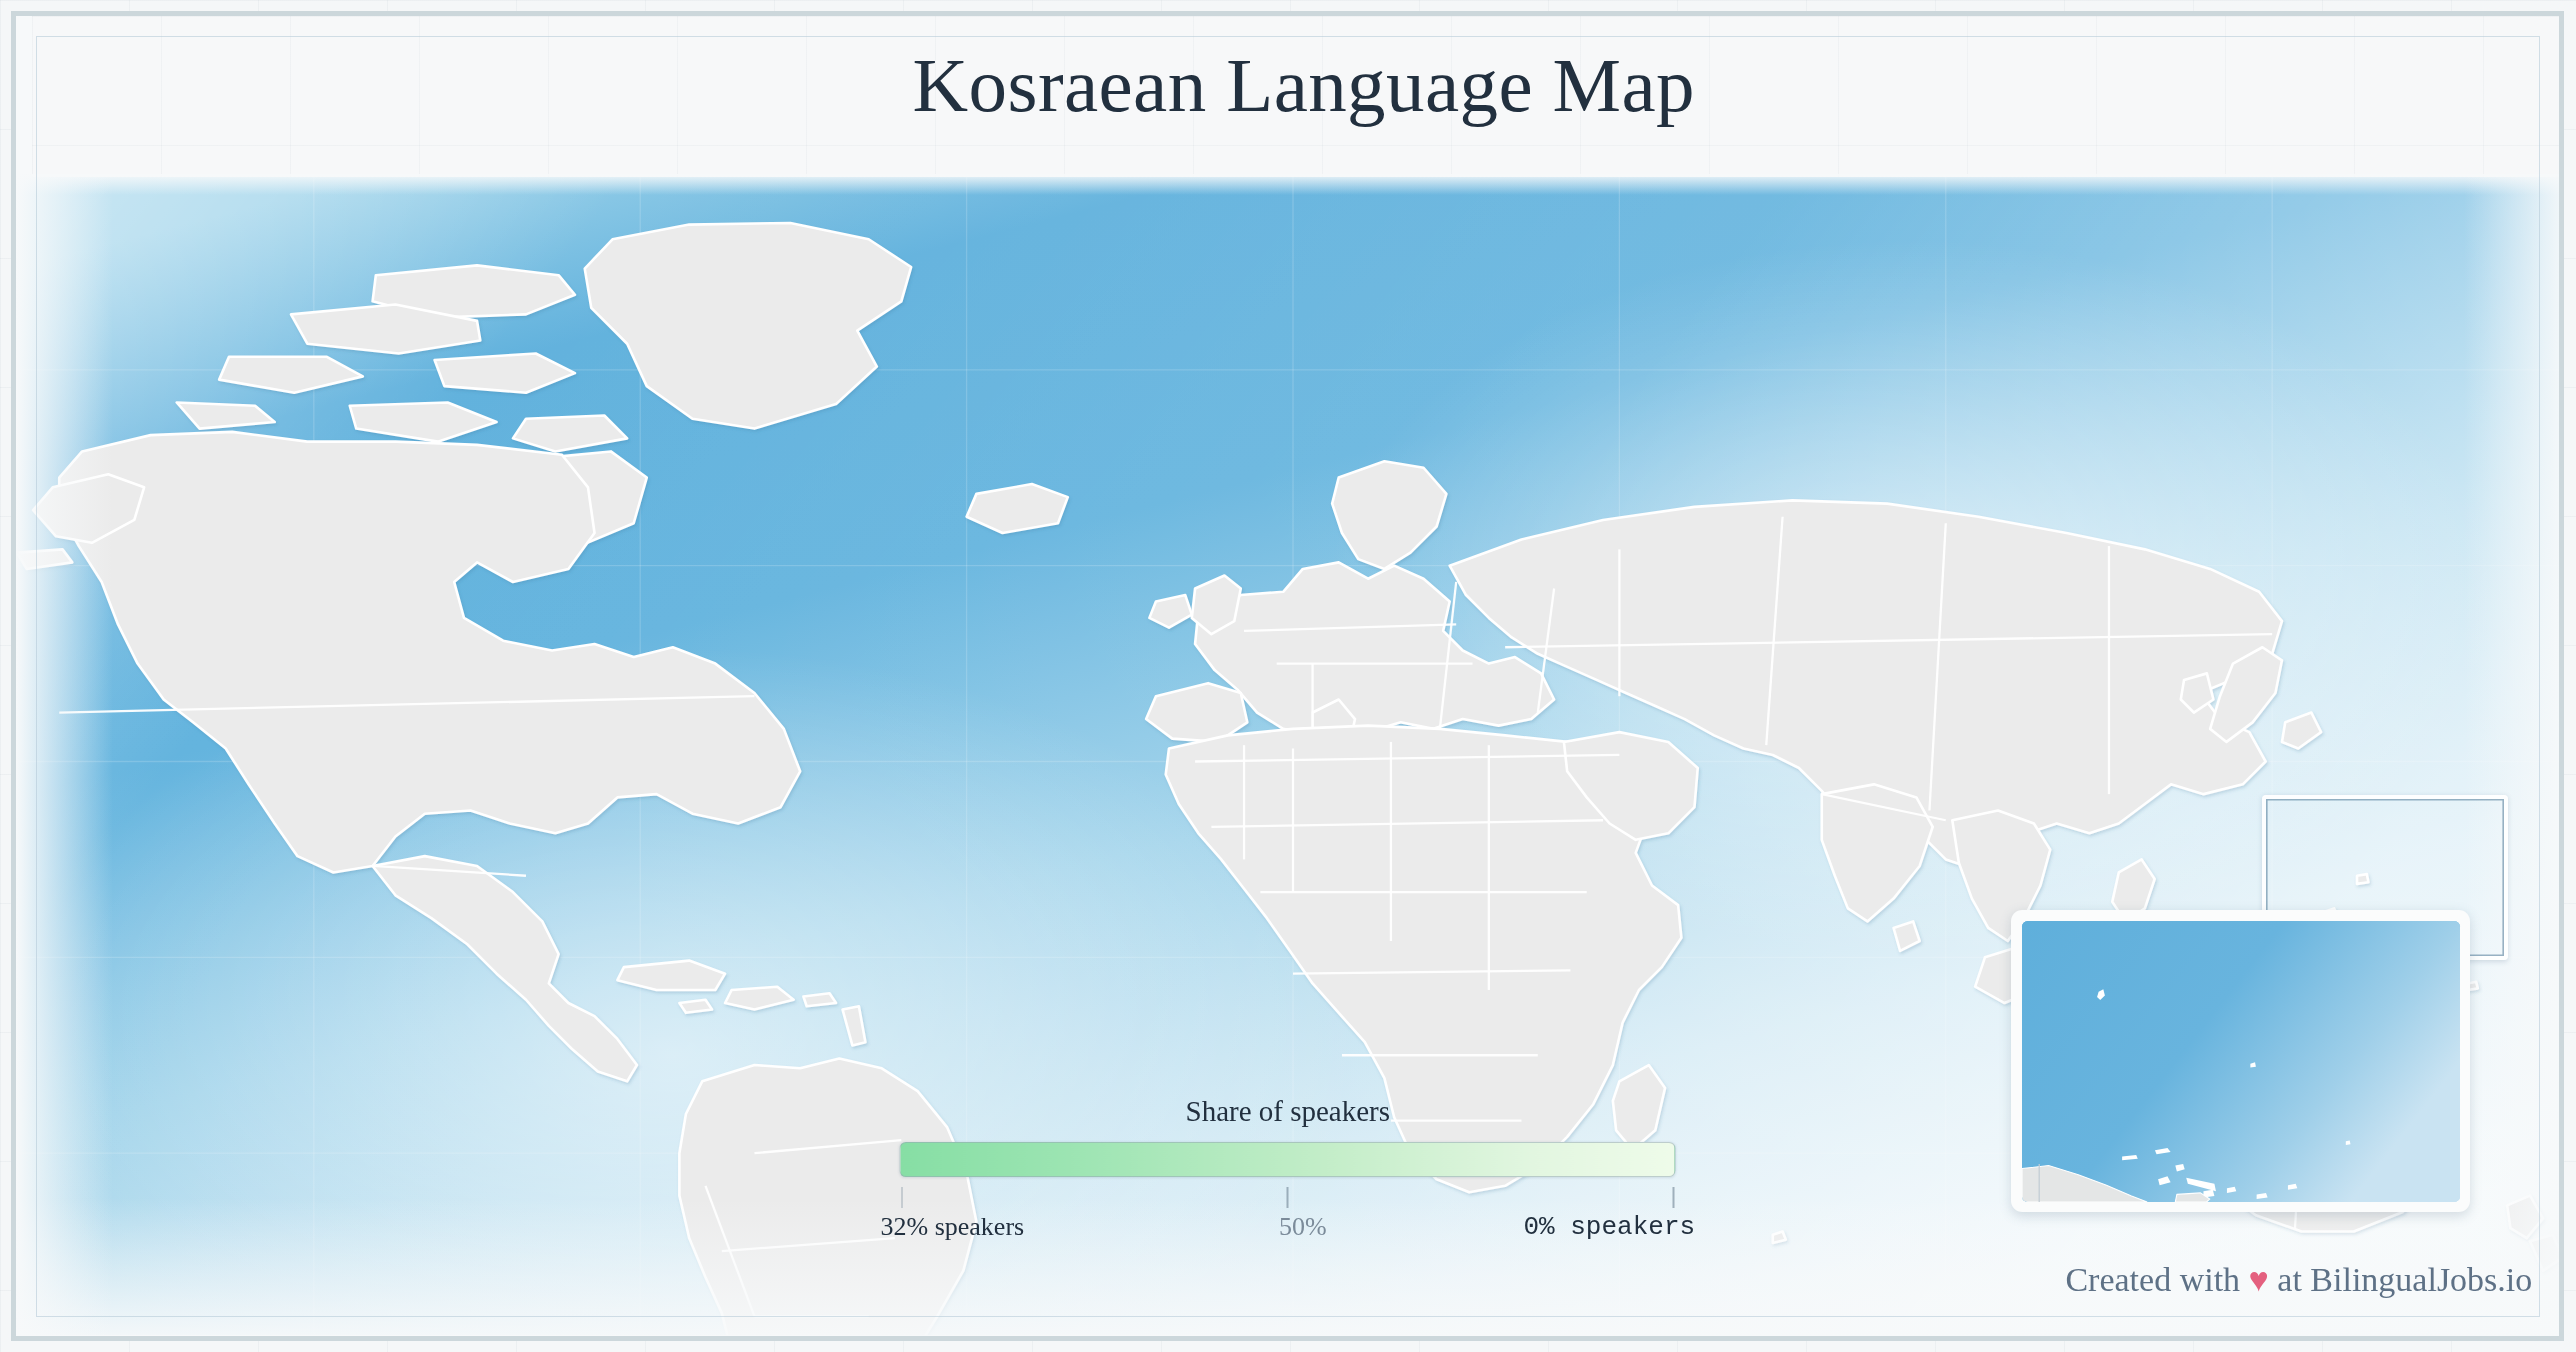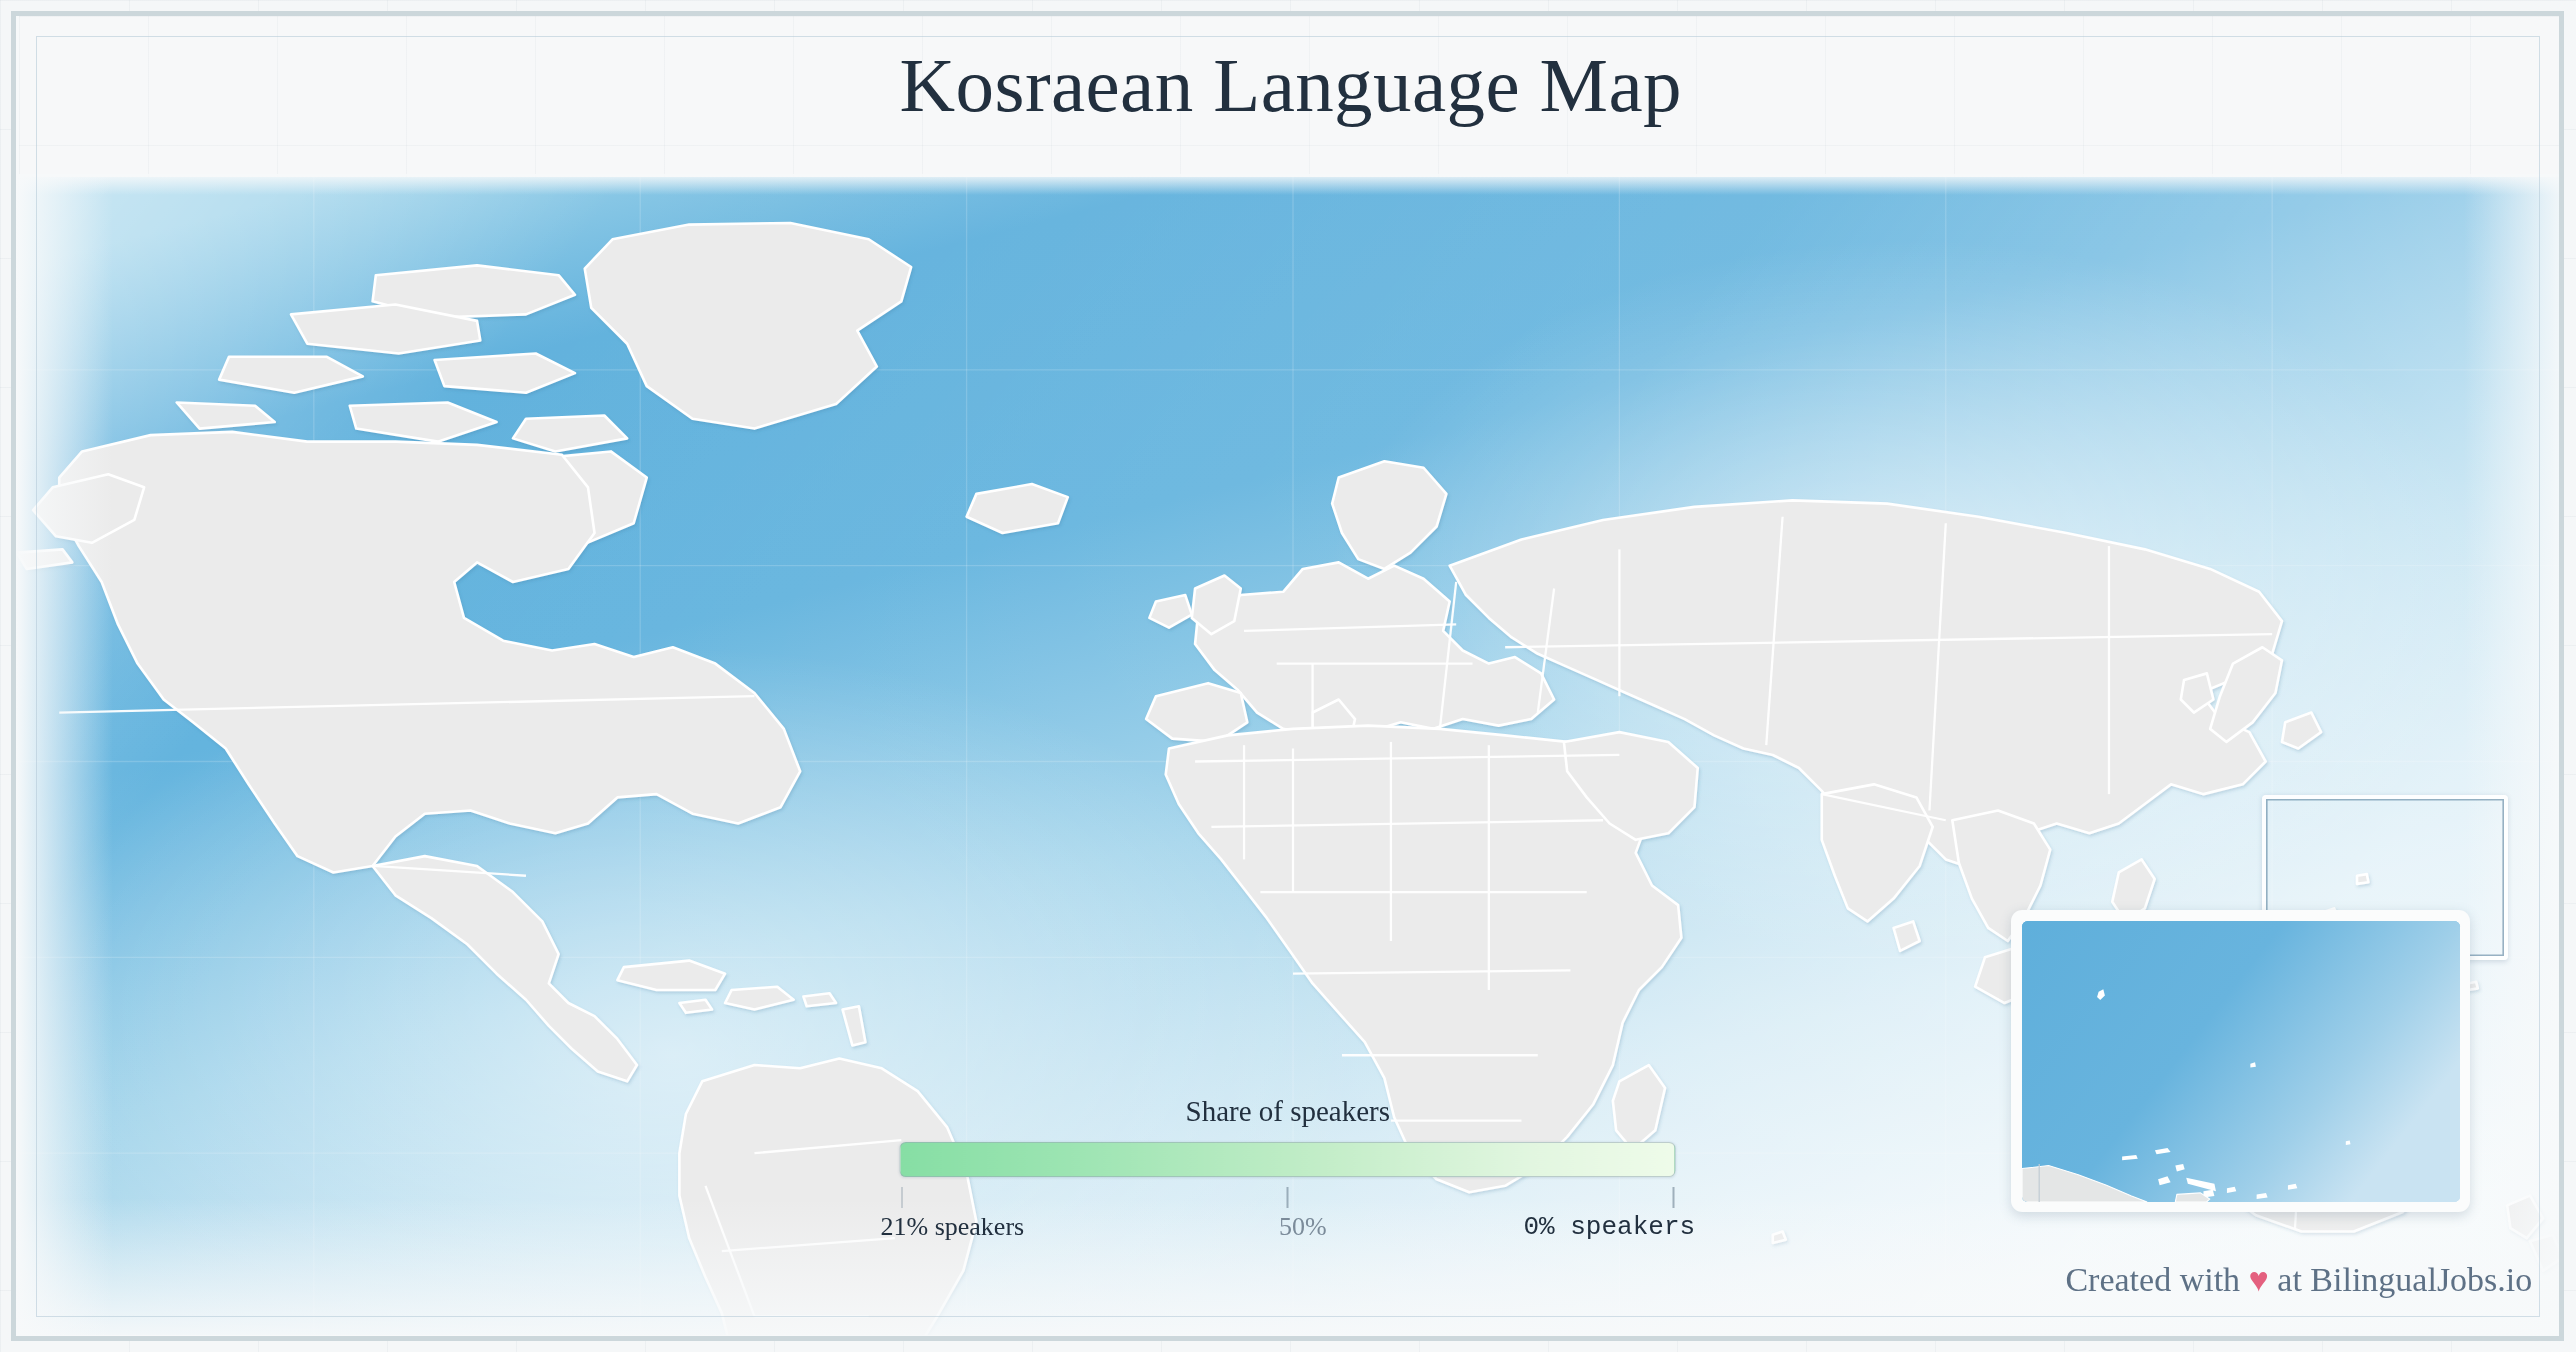--- a/index.html
+++ b/index.html
@@ -39,21 +39,21 @@
     right: 19.3px; bottom: 19.3px;
     box-sizing: border-box;
     border: 1.6px solid rgba(176,198,214,0.55);
     pointer-events: none;
     z-index: 40;
   }
 
   
   #header {
     position: absolute;
-    left: 3px; top: 0;
+    left: 16px; top: 0;
     width: 100%;
     height: 161px;
     background:
       repeating-linear-gradient(to right, rgba(160,175,185,0.085) 0 0.8px, transparent 0.8px 129px),
       repeating-linear-gradient(to bottom, rgba(160,175,185,0.085) 0 0.8px, transparent 0.8px 129px),
       #f7f8f9;
     z-index: 5;
   }
   #page-title {
     position: absolute;
@@ -447,21 +447,21 @@
 
     <div id="legend">
       <div id="legend-title">Share of speakers</div>
       <div id="legend-bar"></div>
       <div id="legend-ticks">
         <div class="tick t0"></div>
         <div class="tick t50"></div>
         <div class="tick t100"></div>
       </div>
       <div id="legend-labels">
-        <span class="legend-label left">21% speakers</span>
+        <span class="legend-label left">32% speakers</span>
         <span class="legend-label mid">50%</span>
         <span class="legend-label right">0% speakers</span>
       </div>
     </div>
 
     <div id="footer">
       <span>Created with</span>
       <span class="heart">♥</span>
       <span>at BilingualJobs.io</span>
     </div>

